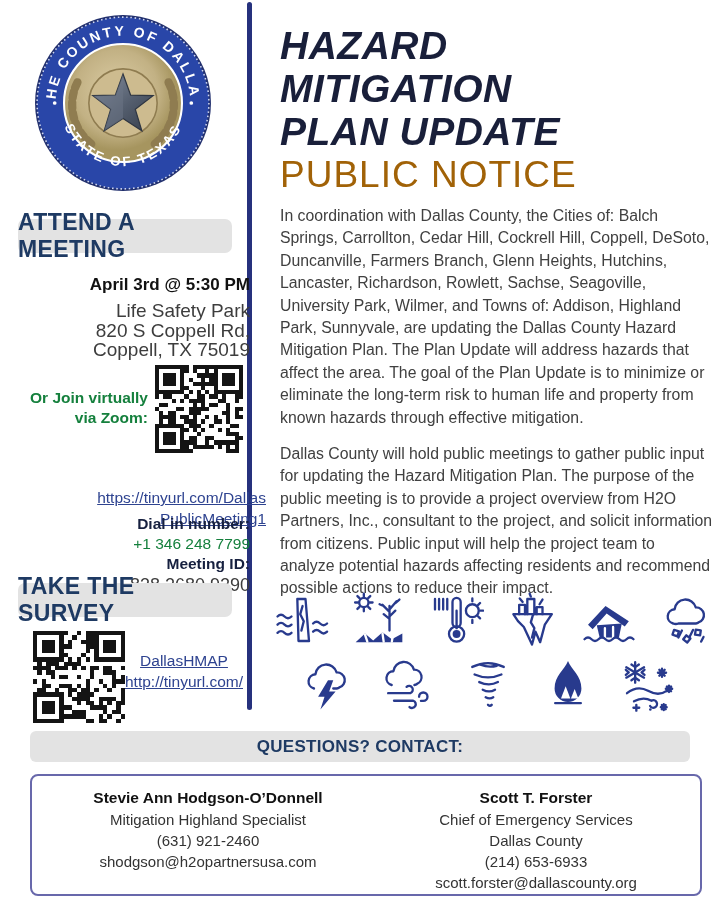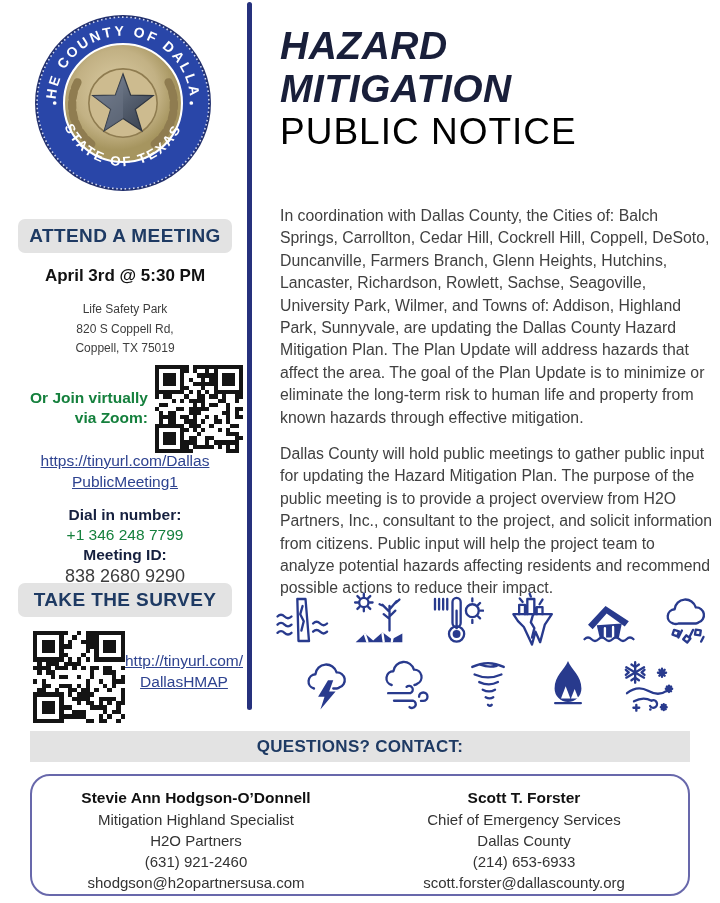--- a/index.html
+++ b/index.html
@@ -6,67 +6,67 @@
   .page{
     position:relative;width:720px;height:903px;background:#ffffff;
     font-family:"Liberation Sans","DejaVu Sans",sans-serif;
     overflow:hidden;margin:0 auto;
   }
   
   .seal{position:absolute;left:34px;top:12px;width:178px;height:182px;}
   .divider{position:absolute;left:247px;top:2px;width:5px;height:708px;background:#26317d;border-radius:3px;}
   .gray-bar{
     position:absolute;left:18px;width:214px;height:34px;background:#e3e3e3;border-radius:7px;
-    color:#1e3a63;font-weight:bold;font-size:19px;letter-spacing:.4px;
+    color:#1e3a63;font-weight:bold;font-size:23px;letter-spacing:.4px;
     display:flex;align-items:center;justify-content:center;
   }
   .attend-bar{top:219px;}
   .survey-bar{top:583px;}
-  .side-center{position:absolute;left:0;width:250px;text-align:center;}
+  .side-center{position:absolute;left:0;width:250px;text-align:right;margin-top:9px;}
   .meeting-date{top:266px;font-weight:bold;font-size:17px;color:#111111;}
-  .venue{top:300px;font-size:12px;line-height:19.5px;color:#3d3d3d;}
+  .venue{top:292px;font-size:19px;line-height:19.5px;color:#3d3d3d;}
   .zoom-label{position:absolute;left:10px;top:388px;width:138px;text-align:right;
     font-weight:bold;font-size:15.5px;line-height:20px;color:#15803d;}
   .qr{display:grid;grid-template-columns:repeat(21,1fr);grid-template-rows:repeat(21,1fr);
     background:#ffffff;border:3px solid #fff;}
   .qr div{background:transparent;}
   .qr div.d{background:#141414;}
   .qr1{position:absolute;left:152px;top:362px;width:88px;height:88px;}
   .qr2{position:absolute;left:30px;top:628px;width:92px;height:92px;}
   .link{color:#2e4390;text-decoration:underline;font-size:15.5px;line-height:21px;}
-  .zoom-link{top:450px;}
+  .zoom-link{top:478px;padding-left:16px;}
   .dial-label{top:506px;font-weight:bold;font-size:15.5px;color:#16203f;}
   .dial-number{top:526px;font-size:15.5px;color:#15803d;}
   .mid-label{top:546px;font-weight:bold;font-size:15.5px;color:#16203f;}
   .mid-number{top:566px;font-size:18px;color:#3d3d3d;}
   .survey-link{position:absolute;left:122px;top:650px;width:124px;text-align:center;}
   
   .title{position:absolute;left:280px;top:24px;color:#191f3a;}
   .title .bold-line{font-weight:800;font-size:39px;line-height:43px;letter-spacing:.5px;font-style:italic;}
-  .title .subtitle{font-weight:400;font-size:37px;line-height:43px;letter-spacing:1px;color:#000000;}
+  .title .subtitle{font-weight:400;font-size:37px;line-height:43px;letter-spacing:1px;color:#a16207;}
   .para{position:absolute;left:280px;width:432px;font-size:15.8px;line-height:22.4px;color:#404040;}
   .para1{top:205px;}
   .para2{top:443px;}
   .icon-row{position:absolute;display:flex;justify-content:space-between;}
   .icon-row1{left:274px;top:592px;width:440px;}
   .icon-row2{left:300px;top:657px;width:376px;}
   .hicon{width:56px;height:56px;}
   .hicon *{stroke:#283a8d;stroke-width:2;fill:none;stroke-linecap:round;stroke-linejoin:round;}
   .hicon .f{fill:#283a8d;stroke:none;}
   .hicon .w{stroke:#ffffff;}
   .hicon .wf{fill:#ffffff;stroke:none;}
   
   .contact-bar{
-    position:absolute;left:30px;top:731px;width:660px;height:31px;background:#e3e3e3;border-radius:0;
+    position:absolute;left:30px;top:731px;width:660px;height:31px;background:#e3e3e3;border-radius:6px;
     color:#1e3a63;font-weight:bold;font-size:17px;letter-spacing:.3px;
     display:flex;align-items:center;justify-content:center;
   }
   .contact-box{
     position:absolute;left:30px;top:774px;width:656px;height:118px;
-    border:2px solid #6868ab;border-radius:20px;display:flex;
+    border:2px solid #6868ab;border-radius:8px;display:flex;padding-left:12px;
   }
   .contact-col{flex:1;text-align:center;padding-top:11px;font-size:15px;line-height:21px;color:#333333;}
   .contact-name{font-weight:bold;font-size:15.5px;color:#111111;margin-bottom:1px;}
 </style>
 </head>
 <body>
 
 <div class="page">
 
   <svg class="seal" viewBox="0 0 172 172">
@@ -1016,28 +1016,29 @@
       <div class="d"></div>
       <div class="d"></div>
       <div></div>
       <div></div>
       <div class="d"></div>
       <div></div>
     </div>
 
   <div class="survey-link">
     <span class="link">
+      <div>DallasHMAP</div>
       <div>http://tinyurl.com/</div>
-      <div>DallasHMAP</div>
     </span>
   </div>
 
   <div class="title">
     <div class="bold-line">HAZARD</div>
     <div class="bold-line">MITIGATION</div>
+    <div class="bold-line">PLAN UPDATE</div>
     <div class="subtitle">PUBLIC NOTICE</div>
   </div>
 
   <div class="para para1">In coordination with Dallas County, the Cities of: Balch Springs, Carrollton, Cedar Hill, Cockrell Hill, Coppell, DeSoto, Duncanville, Farmers Branch, Glenn Heights, Hutchins, Lancaster, Richardson, Rowlett, Sachse, Seagoville, University Park, Wilmer, and Towns of: Addison, Highland Park, Sunnyvale, are updating the Dallas County Hazard Mitigation Plan. The Plan Update will address hazards that affect the area. The goal of the Plan Update is to minimize or eliminate the long-term risk to human life and property from known hazards through effective mitigation.</div>
   <div class="para para2">Dallas County will hold public meetings to gather public input for updating the Hazard Mitigation Plan. The purpose of the public meeting is to provide a project overview from H2O Partners, Inc., consultant to the project, and solicit information from citizens. Public input will help the project team to analyze potential hazards affecting residents and recommend possible actions to reduce their impact.</div>
 
   <div class="icon-row icon-row1">
     <svg class="hicon" viewBox="0 0 48 48">
       <path d="M20 6 h7 l3 36 h-9 z"></path>
       <path d="M24.5 12 l-2 7 l3 6 l-2 8" stroke-width="1.3"></path>
@@ -1122,21 +1123,20 @@
       <circle class="f" cx="26" cy="45" r="1.1"></circle>
     </svg>
   </div>
 
   <div class="contact-bar">QUESTIONS? CONTACT:</div>
 
   <div class="contact-box">
     <div class="contact-col">
       <div class="contact-name">Stevie Ann Hodgson-O’Donnell</div>
       <div>Mitigation Highland Specialist</div>
-      <div>H2O Partners</div>
       <div>(631) 921-2460</div>
       <div>shodgson@h2opartnersusa.com</div>
     </div>
     <div class="contact-col">
       <div class="contact-name">Scott T. Forster</div>
       <div>Chief of Emergency Services</div>
       <div>Dallas County</div>
       <div>(214) 653-6933</div>
       <div>scott.forster@dallascounty.org</div>
     </div>

